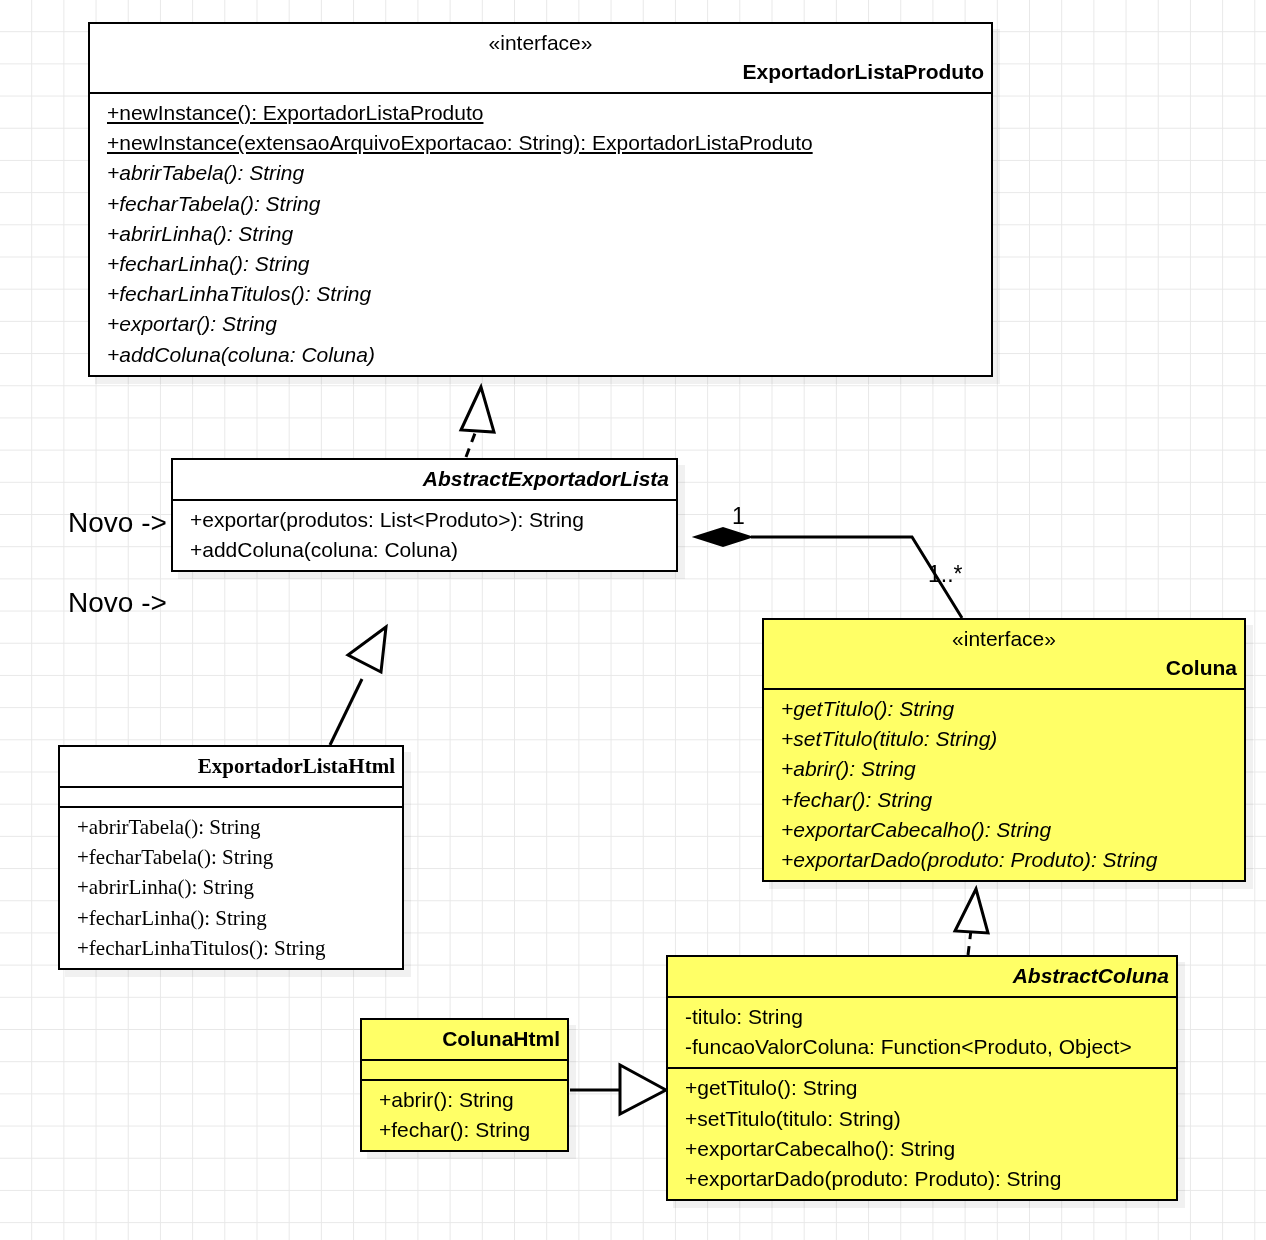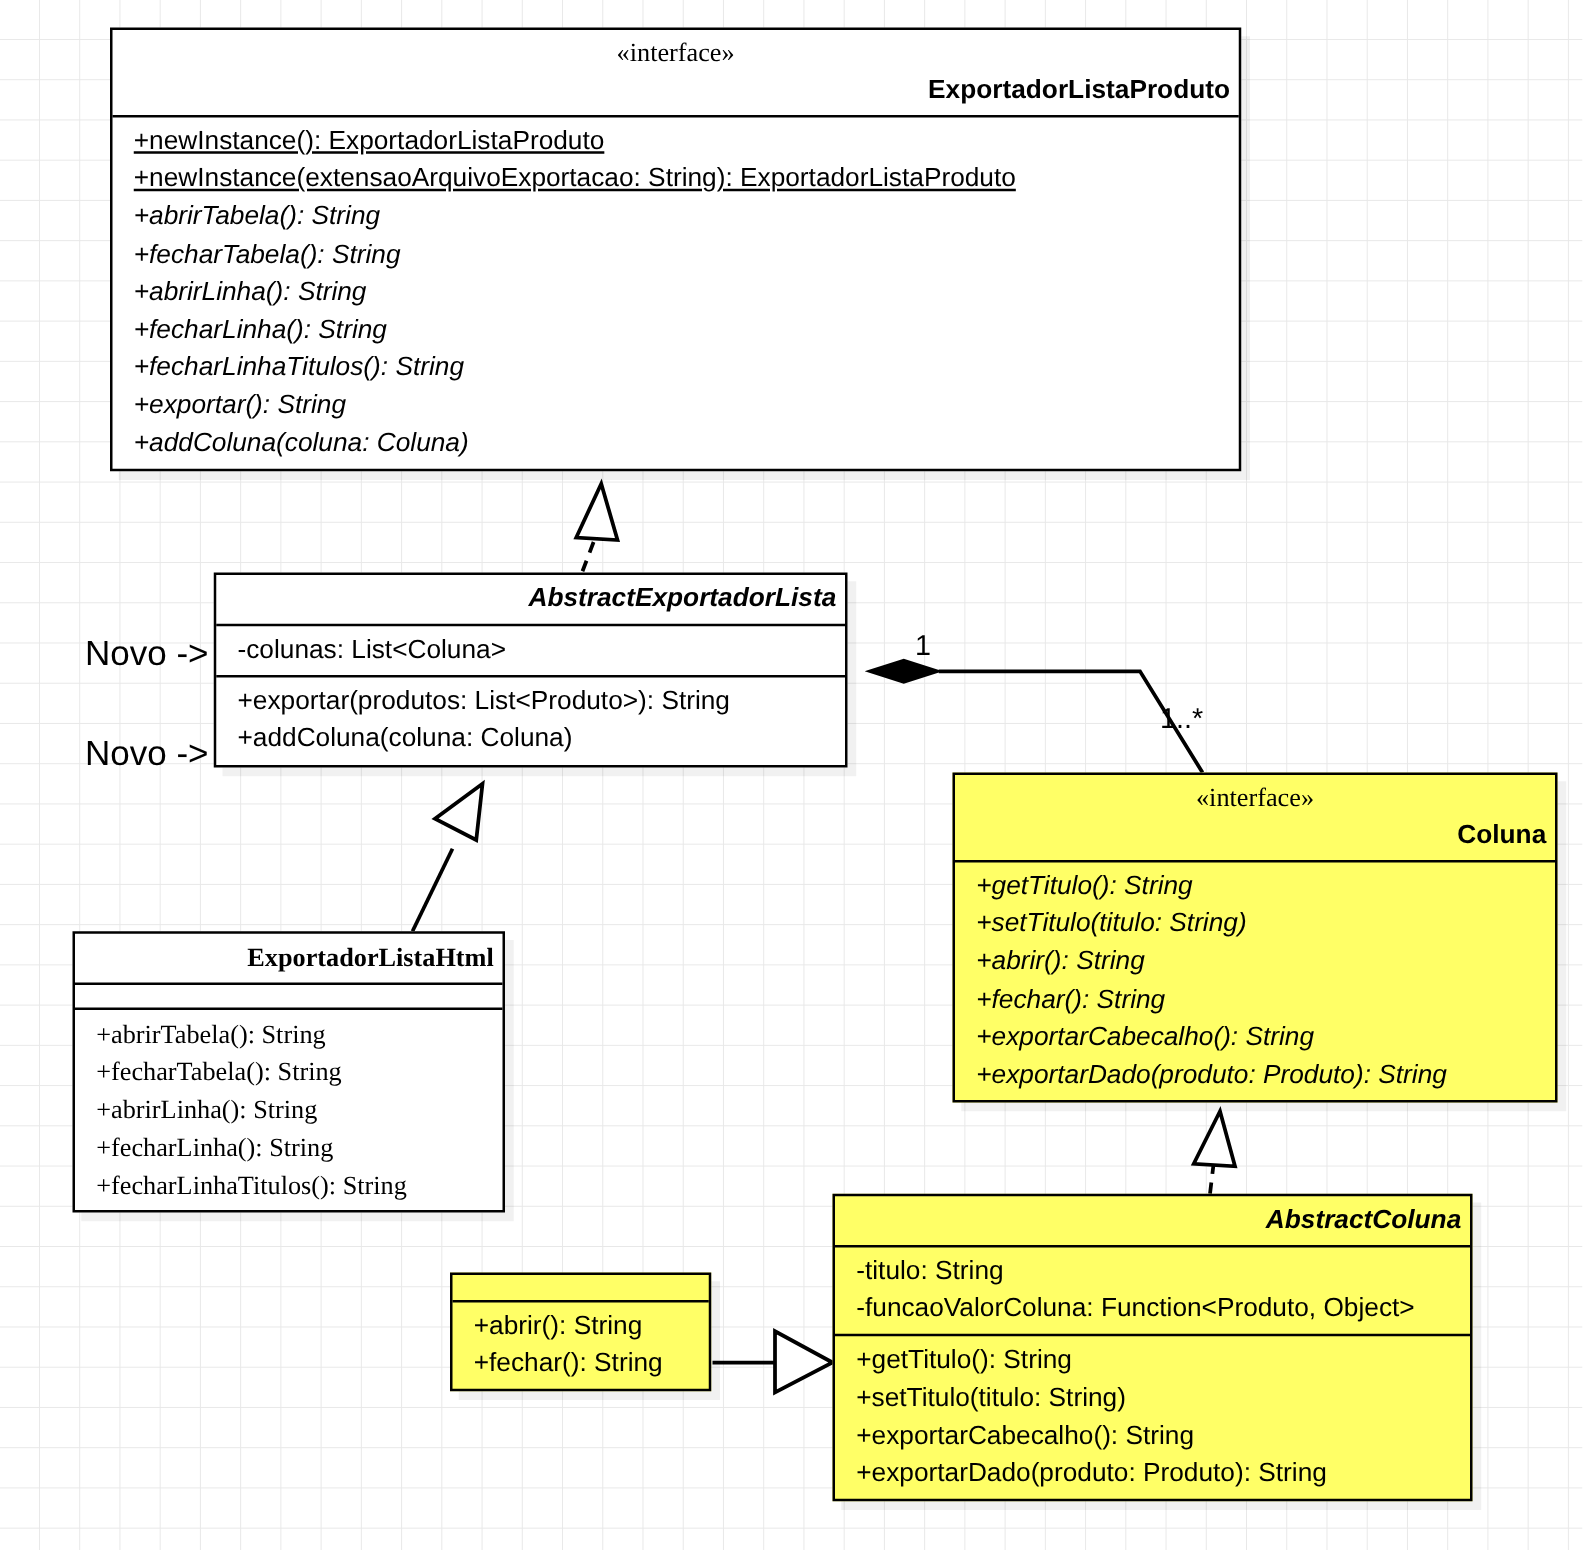--- a/index.html
+++ b/index.html
@@ -50,21 +50,20 @@
   }
   .compartment.empty {
     height: 20px;
     padding: 0;
   }
   .cls-stereotype {
     text-align: center;
     font-size: 21px;
     line-height: 29px;
     color: #000;
-    font-family: Liberation Serif, serif;
   }
   .cls-name {
     text-align: right;
     font-size: 21px;
     line-height: 30px;
     font-weight: bold;
     color: #000;
   }
   .cls-name.italic {
     font-style: italic;
@@ -143,23 +142,20 @@
       <div class="member italic">+exportar(): String</div>
       <div class="member italic">+addColuna(coluna: Coluna)</div>
     </div>
   </div>
 
   <div class="uml-class" style="left:171px; top:458px; width:507px;">
     <div class="compartment">
       <div class="cls-name italic">AbstractExportadorLista</div>
     </div>
     <div class="compartment">
-      <div class="member">-colunas: List&lt;Coluna&gt;</div>
-    </div>
-    <div class="compartment">
       <div class="member">+exportar(produtos: List&lt;Produto&gt;): String</div>
       <div class="member">+addColuna(coluna: Coluna)</div>
     </div>
   </div>
 
   <div class="uml-class" style="left:58px; top:745px; width:346px;font-family:Liberation Serif, serif;">
     <div class="compartment">
       <div class="cls-name">ExportadorListaHtml</div>
     </div>
     <div class="compartment empty"></div>
@@ -197,20 +193,23 @@
     </div>
     <div class="compartment">
       <div class="member">+getTitulo(): String</div>
       <div class="member">+setTitulo(titulo: String)</div>
       <div class="member">+exportarCabecalho(): String</div>
       <div class="member">+exportarDado(produto: Produto): String</div>
     </div>
   </div>
 
   <div class="uml-class yellow" style="left:360px; top:1018px; width:209px;">
+    <div class="compartment">
+      <div class="cls-name">ColunaHtml</div>
+    </div>
     <div class="compartment empty"></div>
     <div class="compartment">
       <div class="member">+abrir(): String</div>
       <div class="member">+fechar(): String</div>
     </div>
   </div>
 
   <div class="note-label" style="left:68px; top:510px;">Novo -&gt;</div>
   <div class="note-label" style="left:68px; top:590px;">Novo -&gt;</div>
 

